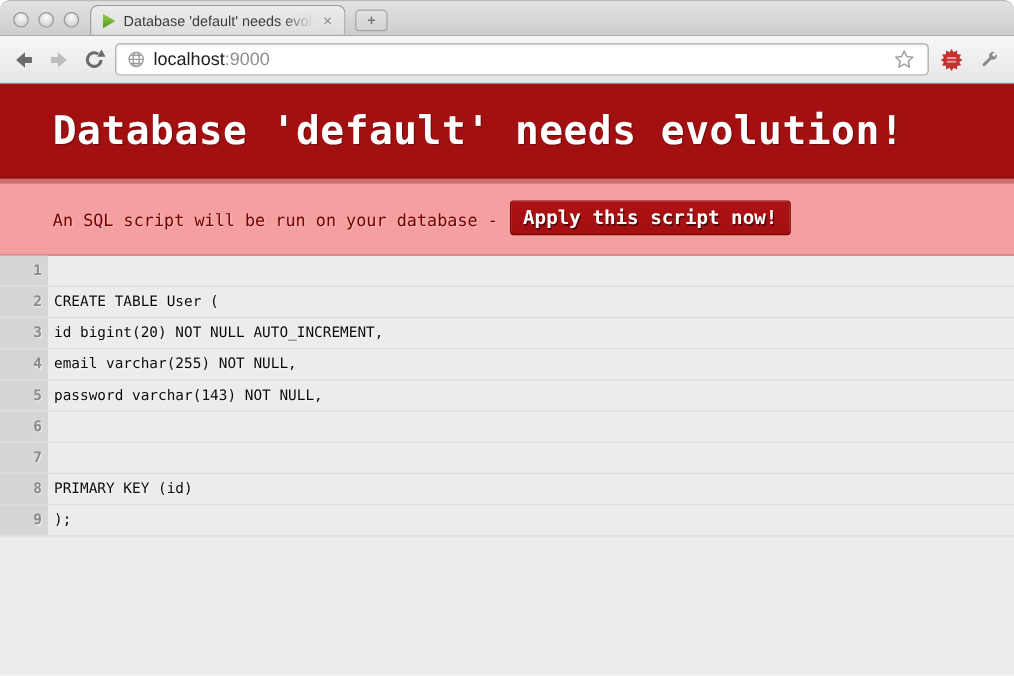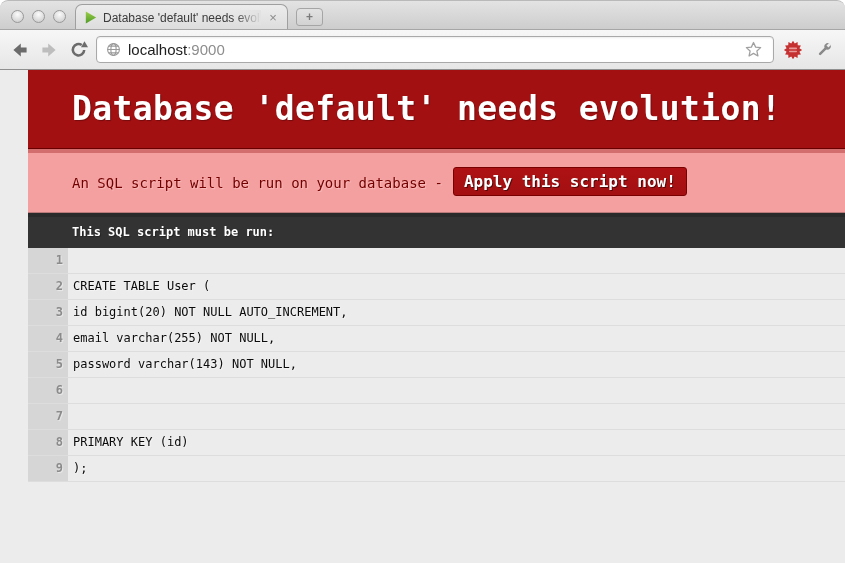--- a/index.html
+++ b/index.html
@@ -74,21 +74,21 @@
     border: 1px solid #a9a9a9; border-radius: 4px;
     box-shadow: inset 0 1px 2px rgba(0,0,0,.08);
     display: flex; align-items: center; gap: 7px;
     padding: 0 8px;
   }
   .url { flex: 1; font-size: 15px; color: #1d1d1d; }
   .url .port { color: #8d8d8d; }
   .icon-btn { display: flex; align-items: center; justify-content: center; width: 24px; height: 24px; flex: none; }
 
   
-  .page { font-family: "DejaVu Sans Mono", "Liberation Mono", monospace; padding-left: 28px; }
+  .page { font-family: "DejaVu Sans Mono", "Liberation Mono", monospace; }
   h1.page-title {
     background: var(--header-bg, #A31012);
     border-bottom: 1px solid var(--header-border, #690000);
     color: #fff;
     padding: 21px 44px;
     font-size: 33px; line-height: 36px; letter-spacing: 0.4px;
     font-weight: bold;
     text-shadow: 1px 1px 1px rgba(0,0,0,.3);
     white-space: nowrap;
   }
@@ -222,21 +222,20 @@
         </g>
       </svg>
     </span>
   </div>
 
   <div class="page">
     <h1 class="page-title">Database 'default' needs evolution!</h1>
 
     <p class="detail"><span>An SQL script will be run on your database -</span><button class="apply-btn">Apply this script now!</button></p>
 
-    <h2 class="script-header">This SQL script must be run:</h2>
 
     <div id="evolutionScript">
 
     <pre class="script-line"><span class="line">1</span></pre>
         <pre class="script-line"><span class="line">2</span><span class="code">CREATE TABLE User (</span></pre>
         <pre class="script-line"><span class="line">3</span><span class="code">id bigint(20) NOT NULL AUTO_INCREMENT,</span></pre>
         <pre class="script-line"><span class="line">4</span><span class="code">email varchar(255) NOT NULL,</span></pre>
         <pre class="script-line"><span class="line">5</span><span class="code">password varchar(143) NOT NULL,</span></pre>
         <pre class="script-line"><span class="line">6</span></pre>
         <pre class="script-line"><span class="line">7</span></pre>

